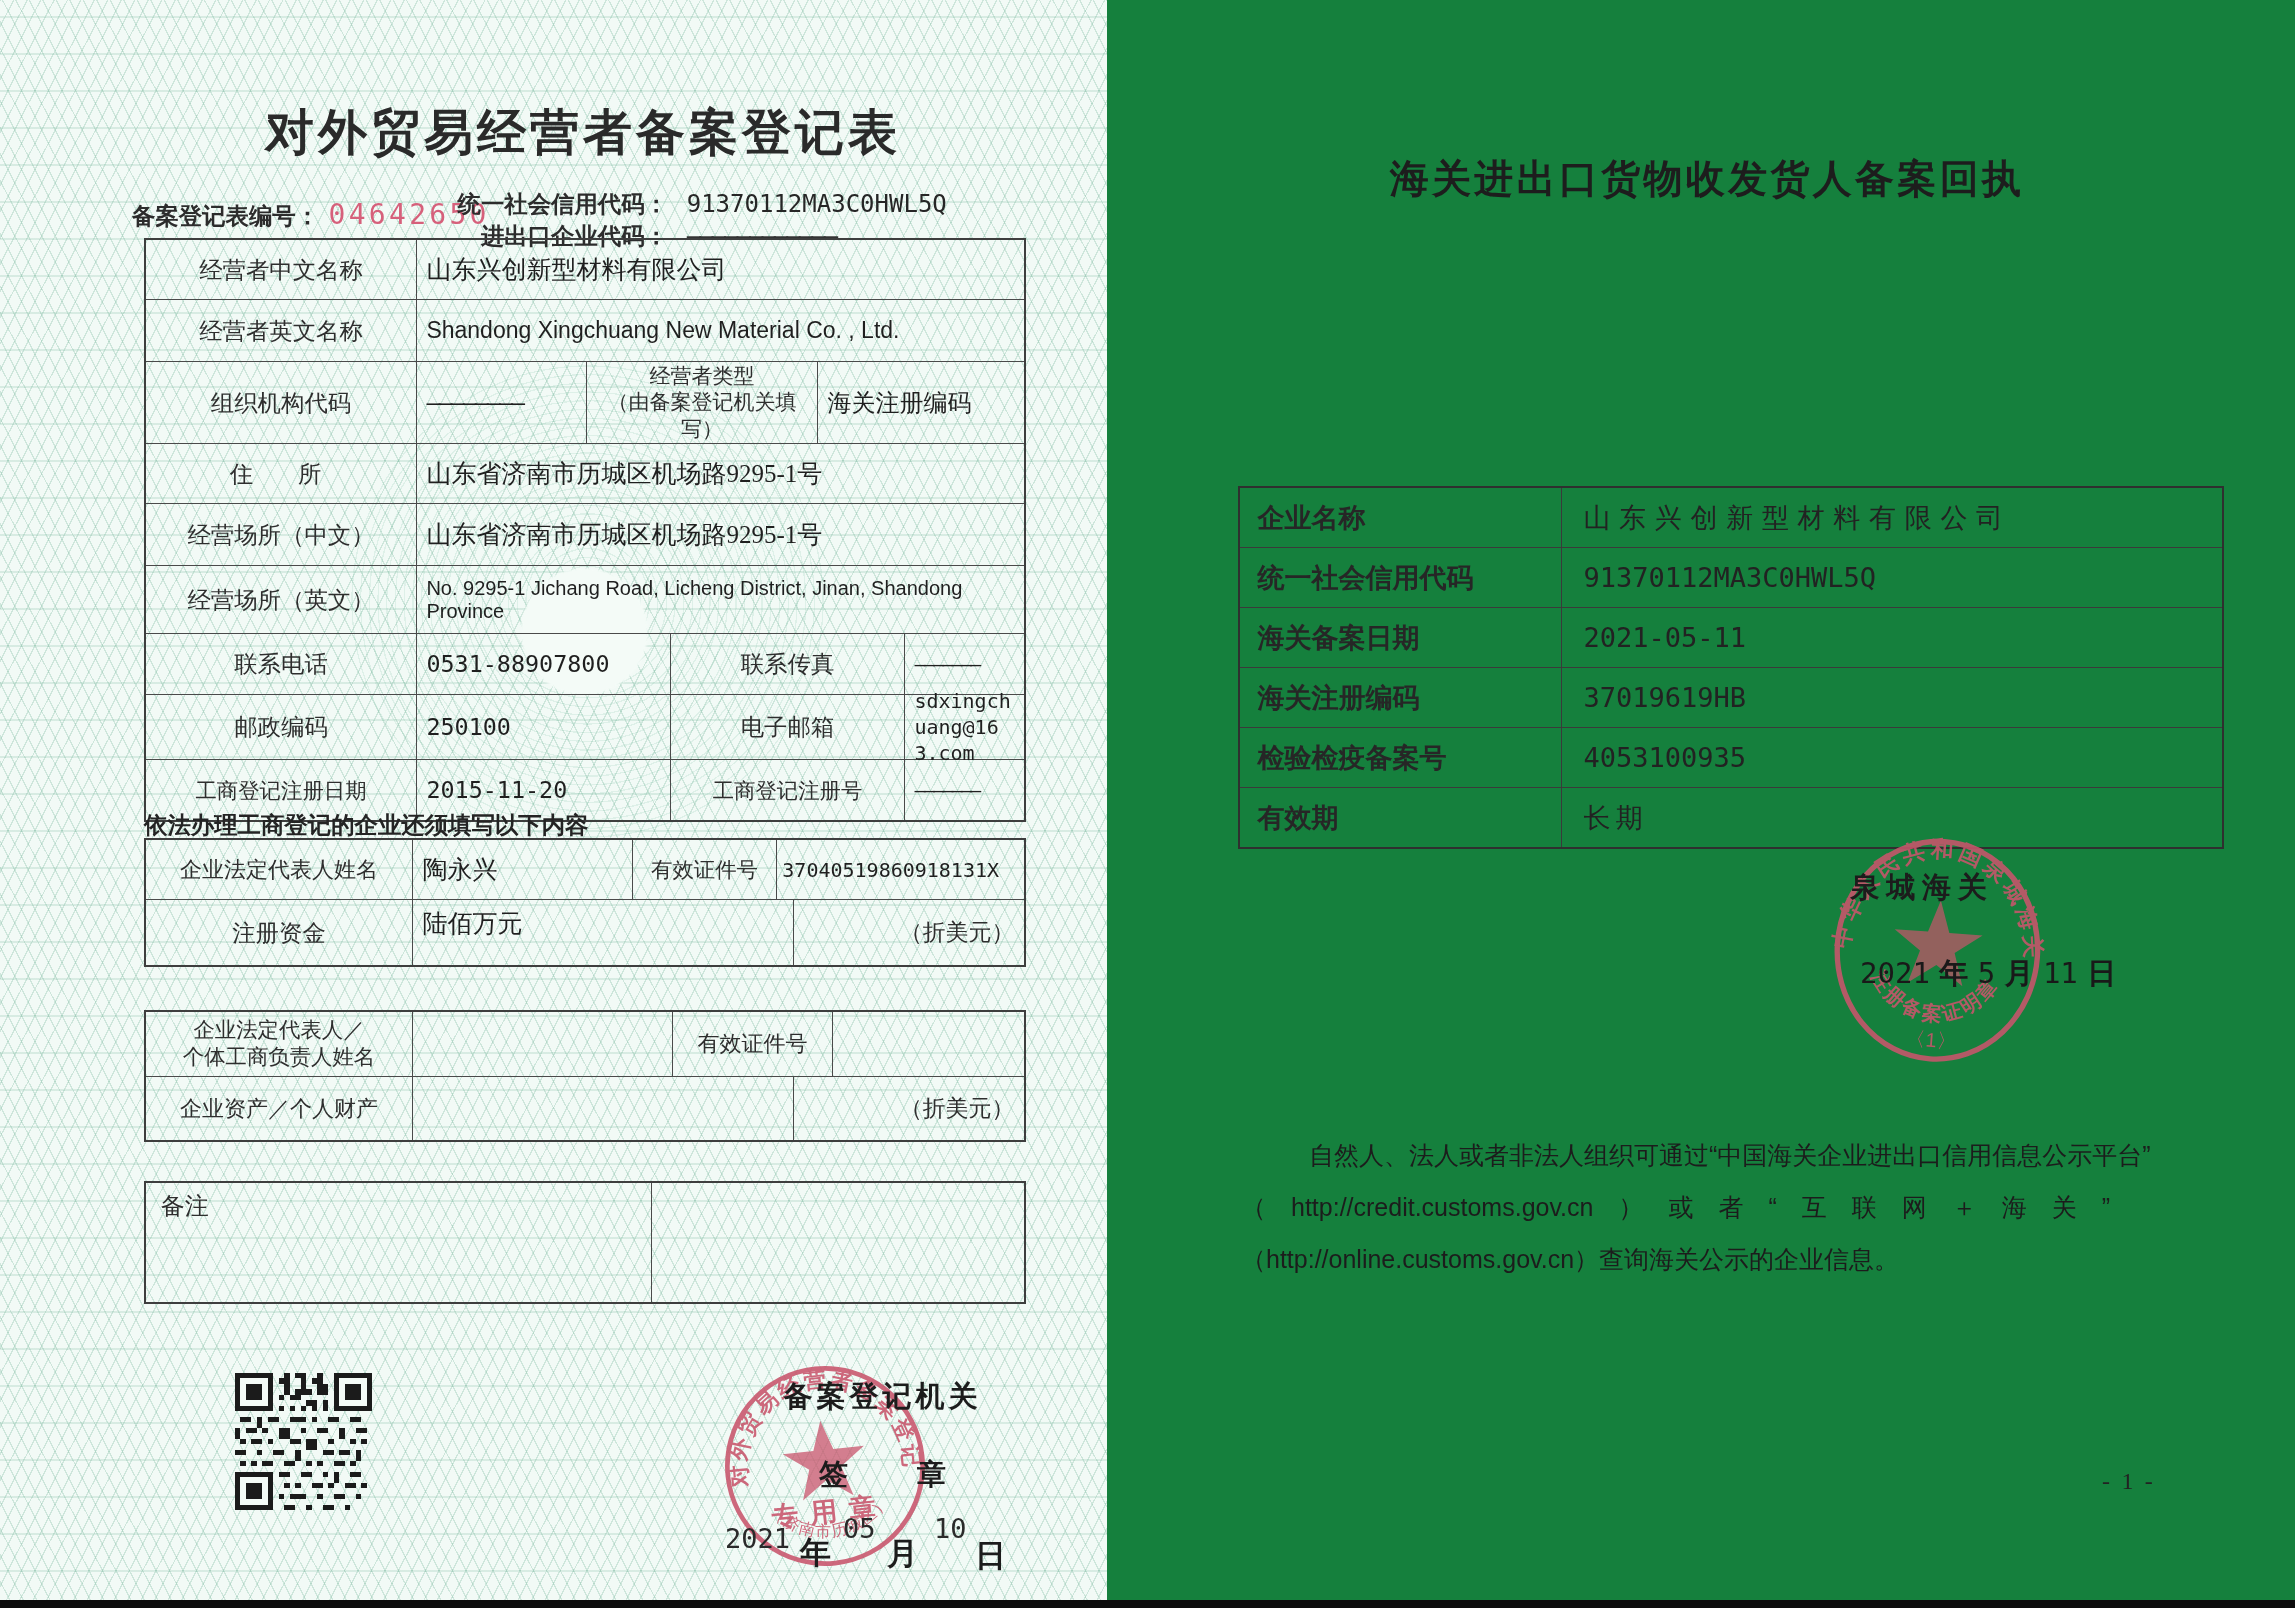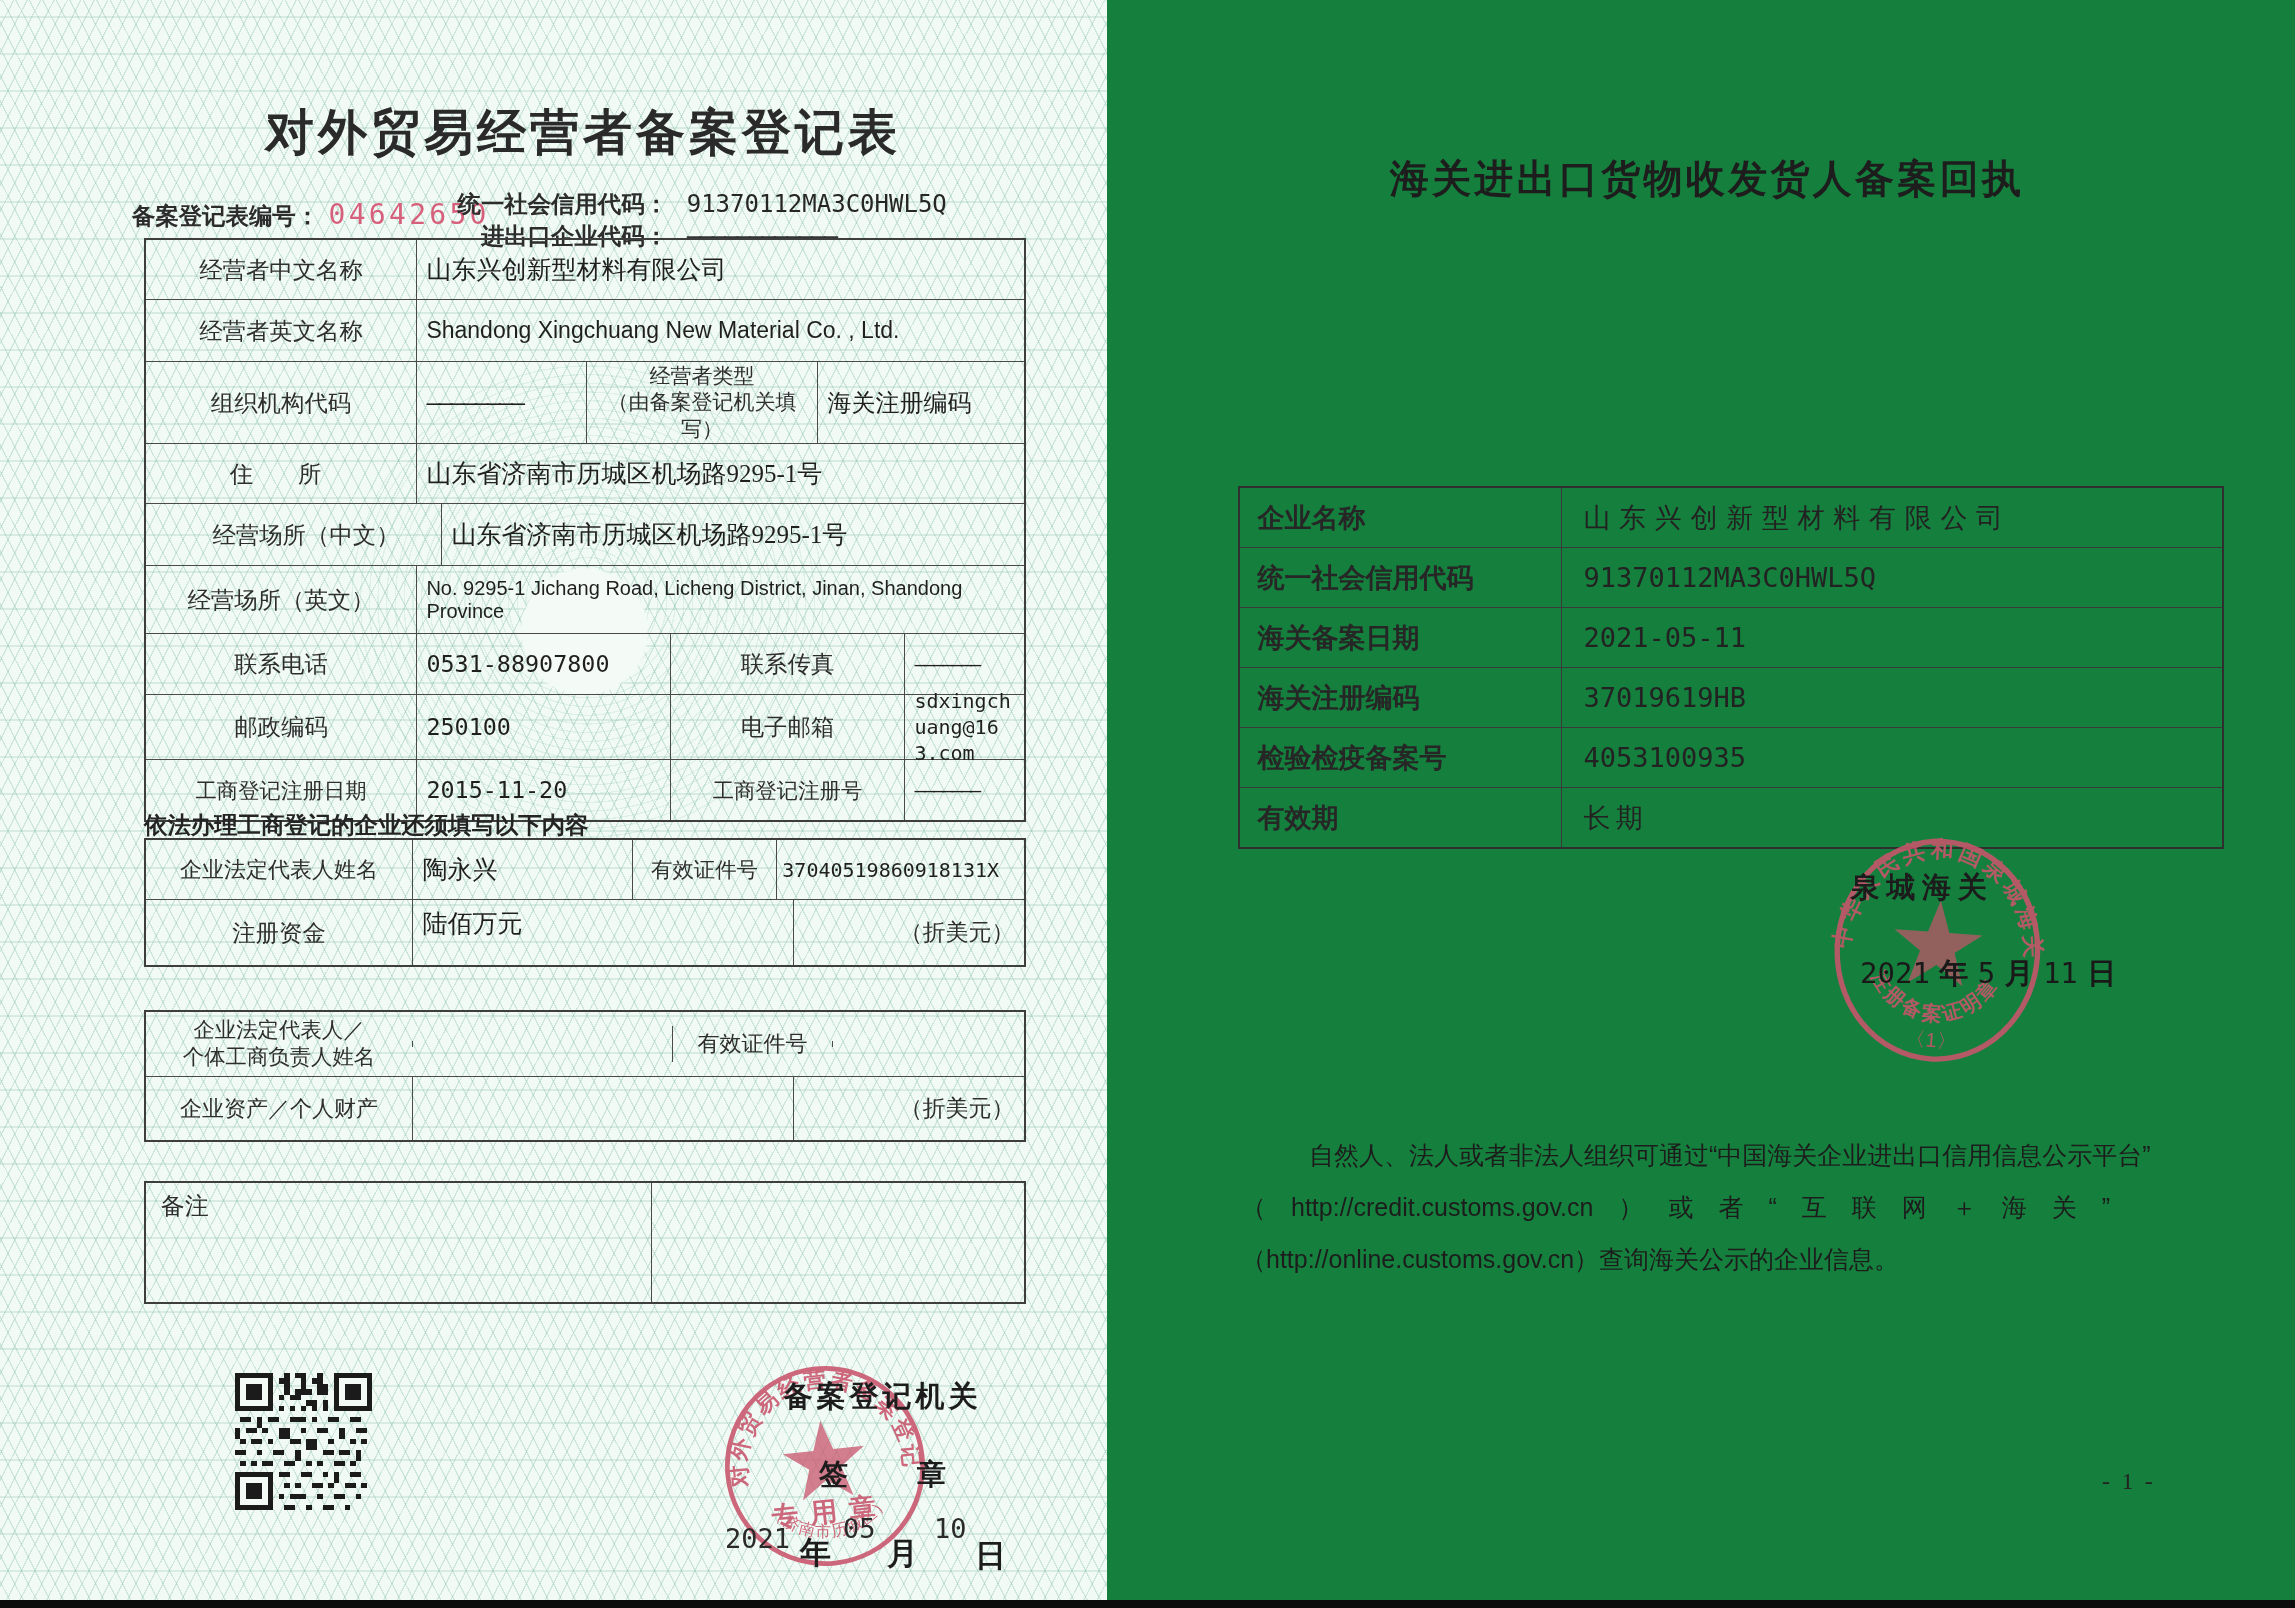--- a/index.html
+++ b/index.html
@@ -121,21 +121,21 @@
         <div class="cell lab two-line" style="width:231px;font-size:21px;">
           <span>经营者类型</span>
           <span>（由备案登记机关填写）</span>
         </div>
         <div class="cell vcn" style="flex:1;font-size:24px;">海关注册编码</div>
       </div>
       <div class="trow" style="height:59px;">
         <div class="cell lab" style="width:270px;letter-spacing:10.7px;">住　所</div>
         <div class="cell vcn" style="flex:1;">山东省济南市历城区机场路9295-1号</div>
       </div>
-      <div class="trow" style="height:61px;padding-left:25px;">
+      <div class="trow" style="height:61px;">
         <div class="cell lab" style="width:270px;">经营场所（中文）</div>
         <div class="cell vcn" style="flex:1;">山东省济南市历城区机场路9295-1号</div>
       </div>
       <div class="trow" style="height:67px;">
         <div class="cell lab" style="width:270px;">经营场所（英文）</div>
         <div class="cell ven vsmall" style="flex:1;">No. 9295-1 Jichang Road, Licheng District, Jinan, Shandong Province</div>
       </div>
       <div class="trow" style="height:60px;">
         <div class="cell lab" style="width:270px;">联系电话</div>
         <div class="cell vmono" style="width:254px;">0531-88907800</div>
@@ -167,21 +167,21 @@
       </div>
       <div class="trow" style="height:65px;">
         <div class="cell lab" style="width:266px;">注册资金</div>
         <div class="cell vcn" style="width:381px;align-items:flex-start;padding-top:6.7px;">陆佰万元</div>
         <div class="cell usd" style="flex:1;">（折美元）</div>
       </div>
     </div>
 
 
     <div class="tbl" style="left:144px;top:1010px;width:878px;">
-      <div class="trow" style="height:64px;align-items:center;">
+      <div class="trow" style="height:64px;">
         <div class="cell lab two-line" style="width:266px;font-size:21.4px;">
           <span>企业法定代表人／</span>
           <span>个体工商负责人姓名</span>
         </div>
         <div class="cell" style="width:260px;"></div>
         <div class="cell lab" style="width:160px;font-size:22px;">有效证件号</div>
         <div class="cell" style="flex:1;"></div>
       </div>
       <div class="trow" style="height:63px;">
         <div class="cell lab" style="width:266px;font-size:22px;">企业资产／个人财产</div>

